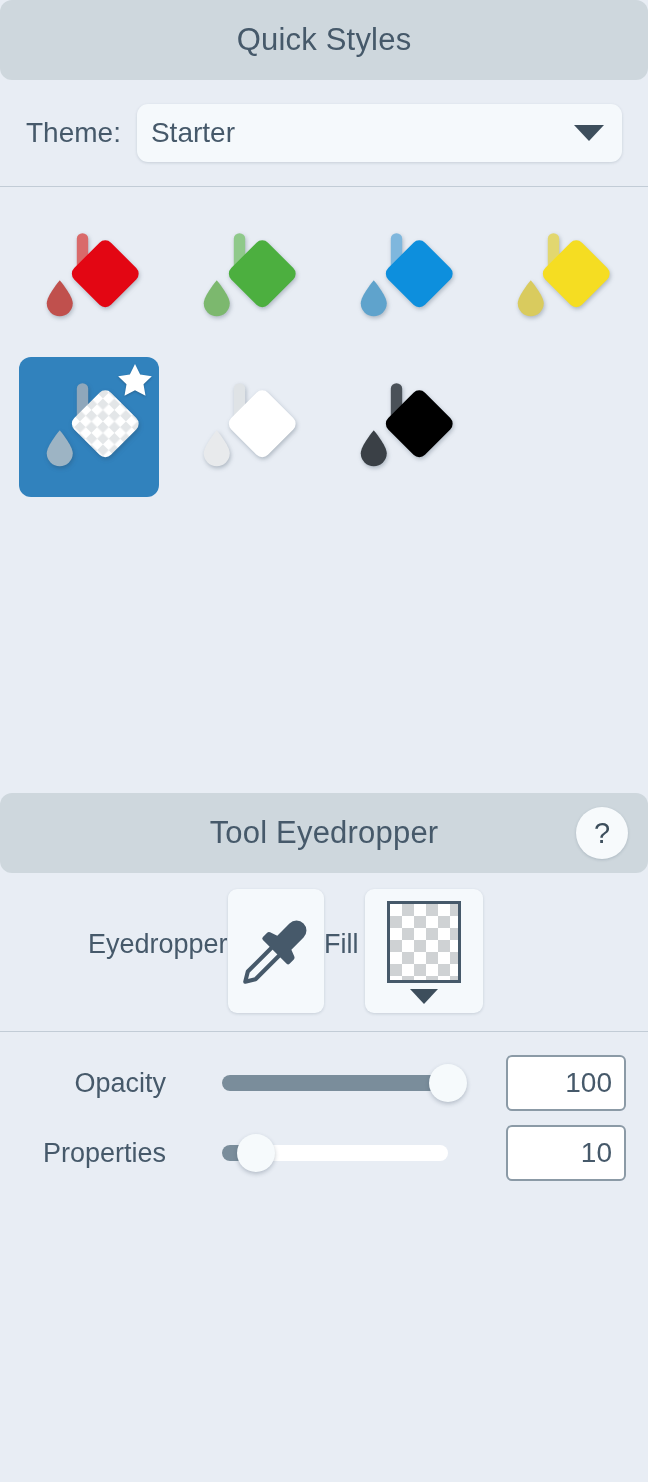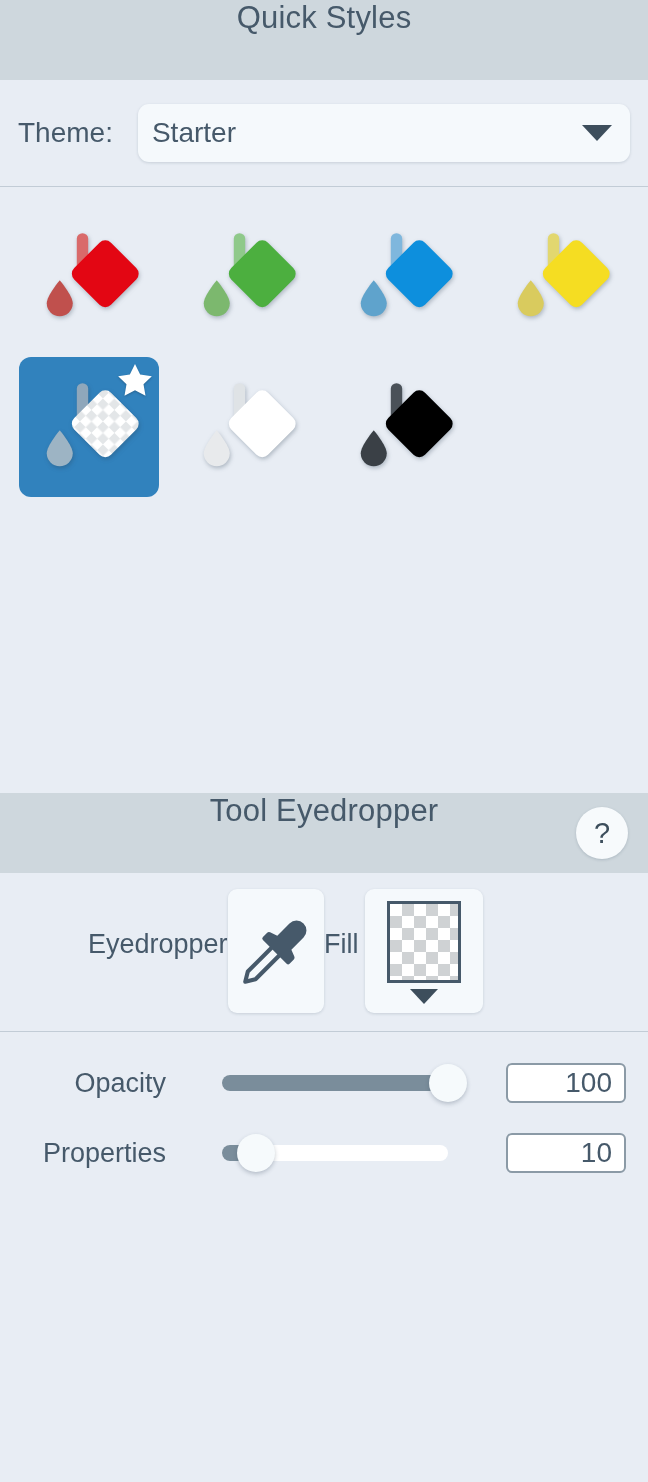--- a/index.html
+++ b/index.html
@@ -24,23 +24,24 @@
     flex-direction: column;
     background: #e8edf4;
   }
 
   
   .panel-header {
     position: relative;
     background: #ced7dd;
     height: 80px;
     display: flex;
-    align-items: flex-start;
+    align-items: center;
     justify-content: center;
     flex: 0 0 auto;
+    border-radius: 12px;
   }
   .panel-header .title {
     font-size: 31px;
     font-weight: 400;
     color: #46596a;
     letter-spacing: 0.2px;
   }
   .help-btn {
     position: absolute;
     right: 20px;
@@ -57,23 +58,22 @@
     color: #3d4e5c;
     box-shadow: 0 1px 3px rgba(60,80,100,0.22);
     cursor: pointer;
   }
 
   
   .theme-row {
     height: 106px;
     display: flex;
     align-items: center;
-    padding: 0 18px;
+    padding: 0 26px;
     flex: 0 0 auto;
-    gap: 9px;
   }
   .theme-label {
     font-size: 28px;
     color: #46596a;
     margin-right: 16px;
     white-space: nowrap;
   }
   .theme-select {
     position: relative;
     flex: 1;
@@ -260,21 +260,21 @@
     width: 38px;
     height: 38px;
     border-radius: 50%;
     background: #f6fafc;
     box-shadow: 0 2px 4px rgba(50,70,90,0.28);
     transform: translateX(-50%);
     cursor: grab;
   }
   .num-box {
     width: 120px;
-    height: 40px;
+    height: 56px;
     margin-left: 16px;
     background: #ffffff;
     border: 2px solid #8b9aa6;
     border-radius: 6px;
     display: flex;
     align-items: center;
     justify-content: flex-end;
     padding-right: 12px;
     font-size: 28px;
     color: #46596a;

